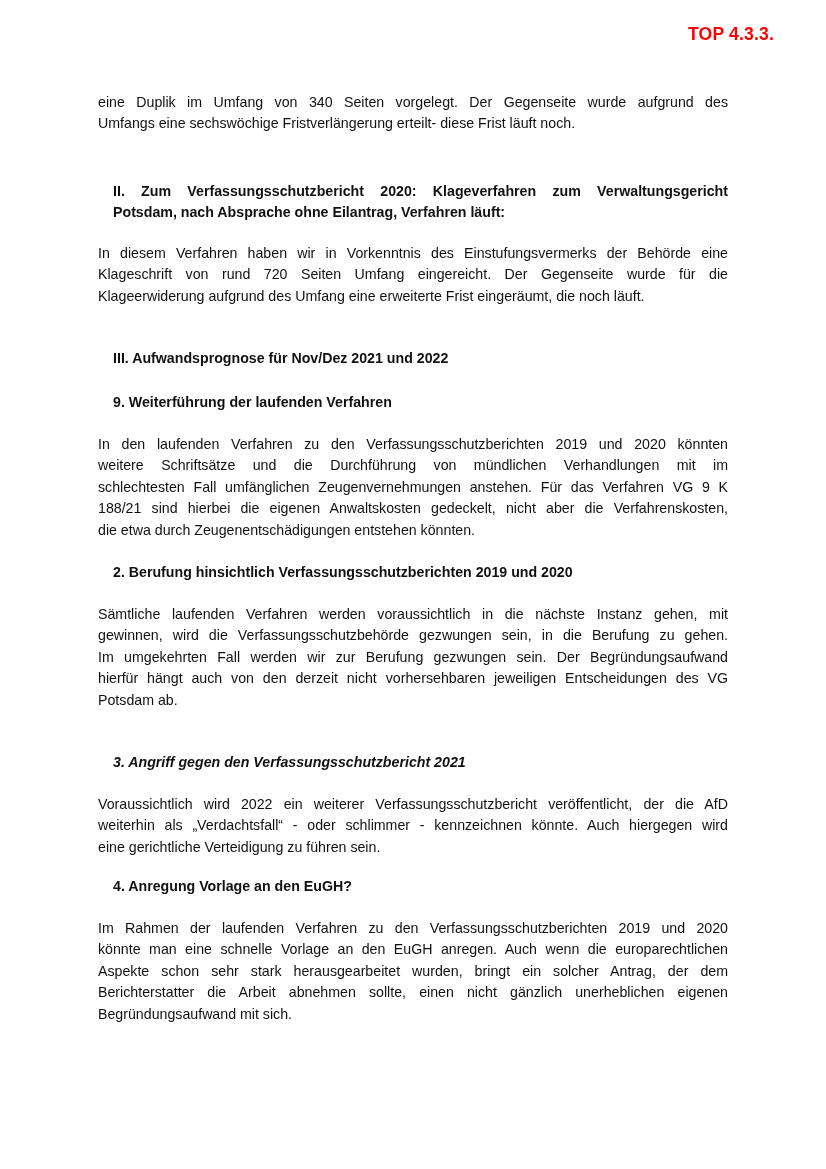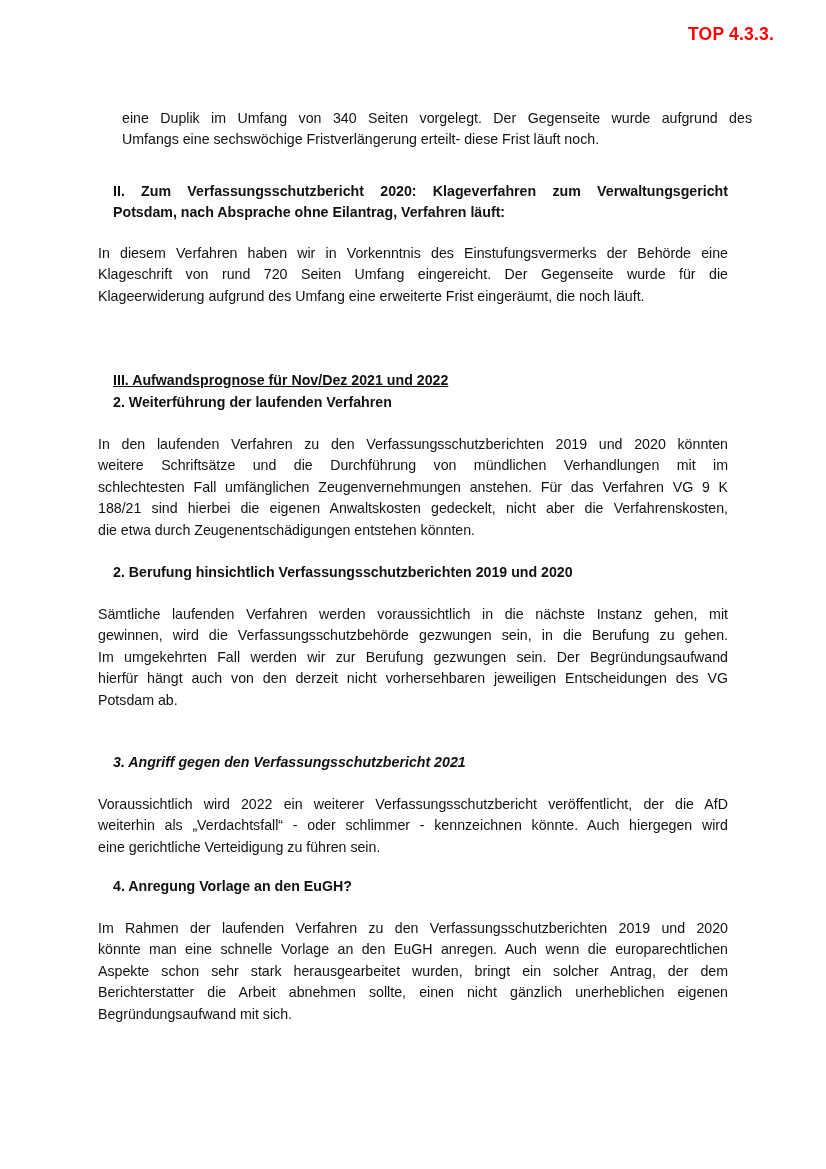--- a/index.html
+++ b/index.html
@@ -78,42 +78,42 @@
   </style>
 </head>
 <body>
 
 <div class="page">
 
   <div class="top-label">TOP 4.3.3.</div>
 
   <div class="content">
 
-    <div class="block para" style="top:108px;margin-left:24px;">
+    <div class="block para" style="top:92px;">
       <span class="line">eine Duplik im Umfang von 340 Seiten vorgelegt. Der Gegenseite wurde aufgrund des</span>
       <span class="line last">Umfangs eine sechswöchige Fristverlängerung erteilt- diese Frist läuft noch.</span>
     </div>
 
     <div class="block heading" style="top:181px;">
       <span class="line">II. Zum Verfassungsschutzbericht 2020: Klageverfahren zum Verwaltungsgericht</span>
       <span class="line last">Potsdam, nach Absprache ohne Eilantrag, Verfahren läuft:</span>
     </div>
 
     <div class="block para" style="top:243px;">
       <span class="line">In diesem Verfahren haben wir in Vorkenntnis des Einstufungsvermerks der Behörde eine</span>
       <span class="line">Klageschrift von rund 720 Seiten Umfang eingereicht. Der Gegenseite wurde für die</span>
       <span class="line last">Klageerwiderung aufgrund des Umfang eine erweiterte Frist eingeräumt, die noch läuft.</span>
     </div>
 
-    <div class="block heading" style="top:370px;text-decoration:underline;">
+    <div class="block heading" style="top:348px;">
       <span class="line last">III. Aufwandsprognose für Nov/Dez 2021 und 2022</span>
     </div>
 
     <div class="block heading" style="top:392px;">
-      <span class="line last">2. Weiterführung der laufenden Verfahren</span>
+      <span class="line last">9. Weiterführung der laufenden Verfahren</span>
     </div>
     <div class="block para" style="top:434px;">
       <span class="line">In den laufenden Verfahren zu den Verfassungsschutzberichten 2019 und 2020 könnten</span>
       <span class="line">weitere Schriftsätze und die Durchführung von mündlichen Verhandlungen mit im</span>
       <span class="line">schlechtesten Fall umfänglichen Zeugenvernehmungen anstehen. Für das Verfahren VG 9 K</span>
       <span class="line">188/21 sind hierbei die eigenen Anwaltskosten gedeckelt, nicht aber die Verfahrenskosten,</span>
       <span class="line last">die etwa durch Zeugenentschädigungen entstehen könnten.</span>
     </div>
 
     <div class="block heading" style="top:562px;">

